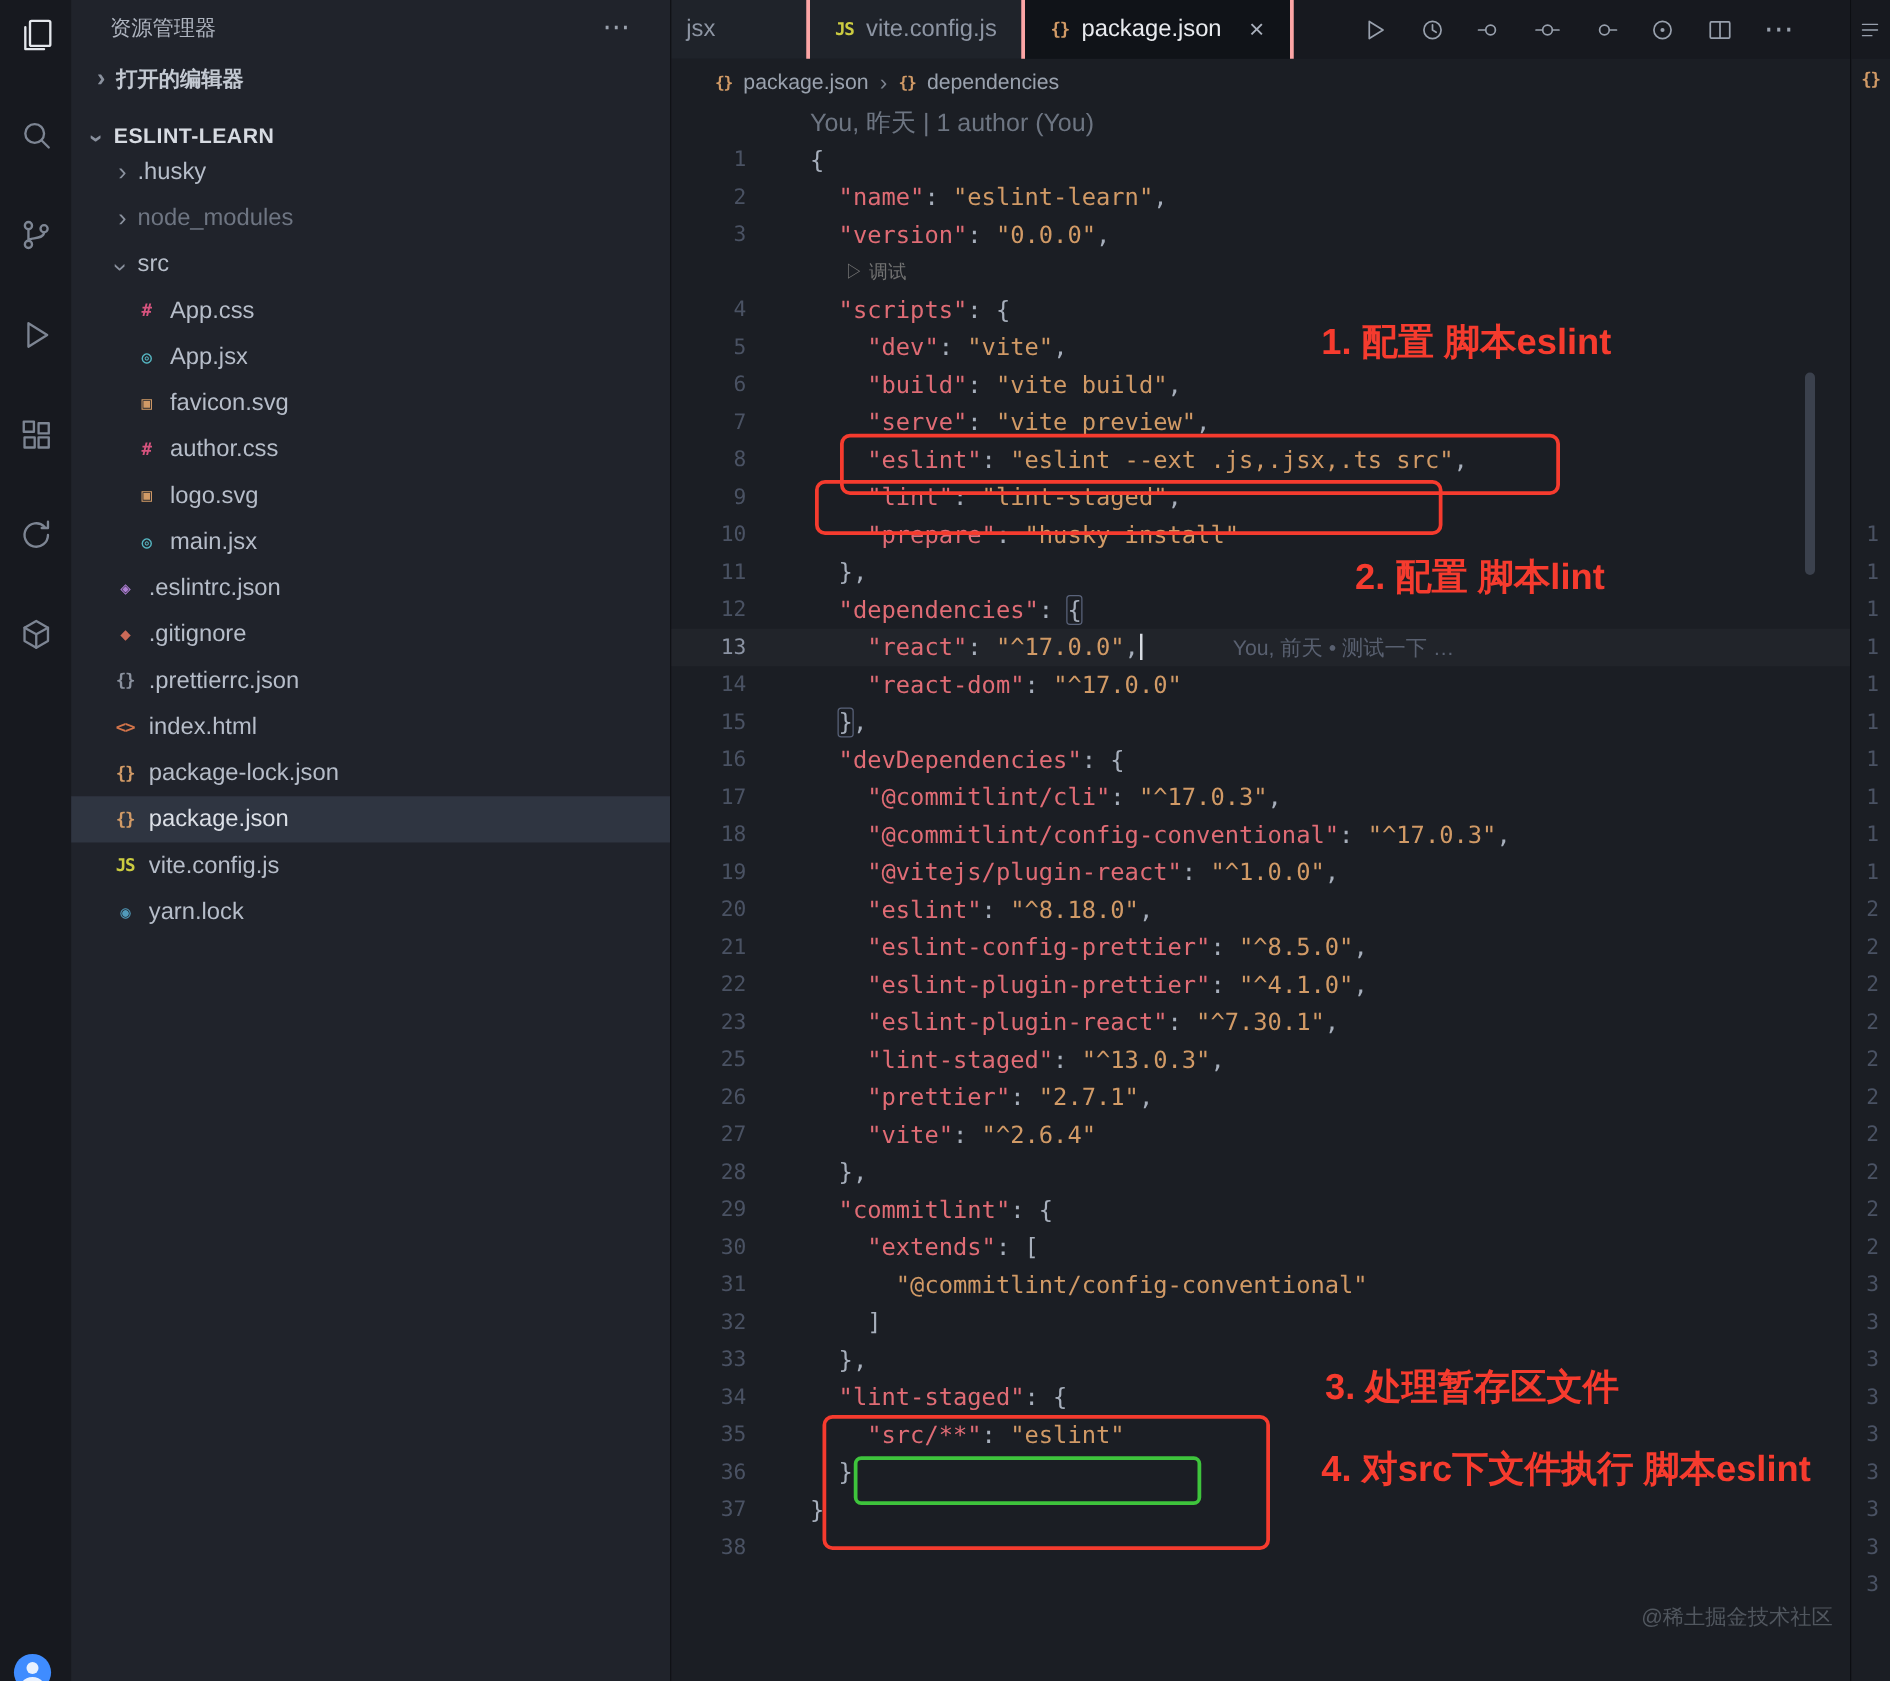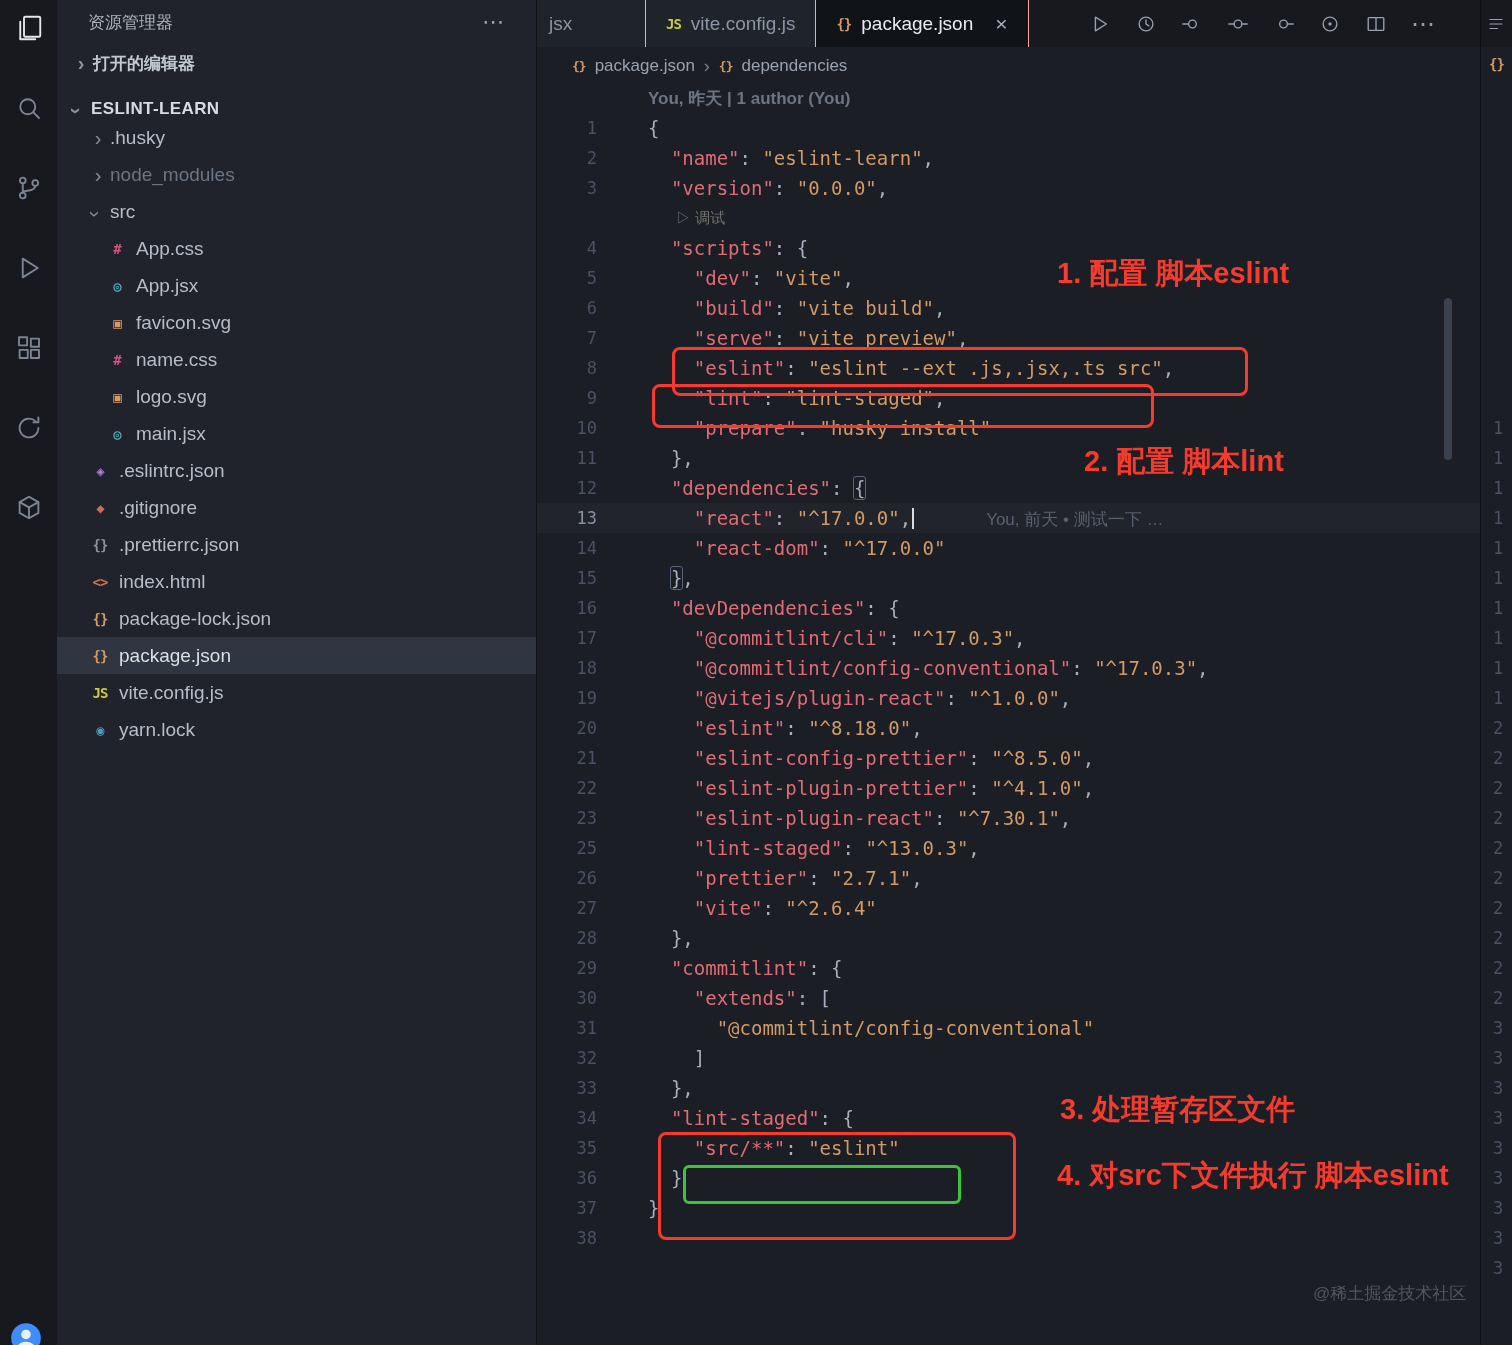--- a/index.html
+++ b/index.html
@@ -31,21 +31,21 @@
   .trow.sel{background:#2f3541;color:#dbdfe6;}
   .trow.dim .tlabel{color:#6e7582;}
   .ficon{width:24px;margin-right:7px;text-align:center;font-family:"DejaVu Sans Mono",monospace;
     font-size:14px;font-weight:bold;flex:none;letter-spacing:-1px;}
   .tlabel{overflow:hidden;text-overflow:ellipsis;}
 
   
   .editor-pane{flex:1;display:flex;flex-direction:column;background:#1b1e24;min-width:0;}
   .tab-bar{height:47px;background:#17191f;display:flex;align-items:stretch;flex:none;}
   .tab{display:flex;align-items:center;gap:10px;padding:0 20px;font-size:19px;color:#8d95a3;
-    background:#1f232a;border-right:1px solid #fca5a5;white-space:nowrap;}
+    background:#1f232a;border-right:3px solid #fca5a5;white-space:nowrap;}
   .tab.partial{width:84px;flex:none;padding:0 12px;overflow:hidden;}
   .tab.active{background:#101318;color:#e9ebef;}
   .tab-glyph{font-family:"DejaVu Sans Mono",monospace;font-size:14px;font-weight:bold;letter-spacing:-1px;}
   .g-js{color:#cbcb41;}.g-json{color:#d19a66;}
   .tab .close{margin-left:12px;font-size:21px;color:#aab1bd;}
   .tab-actions{margin-left:auto;display:flex;align-items:center;gap:24px;padding-right:77px;color:#98a0ad;}
   .ta-icon{width:22px;height:22px;flex:none;}
   .ta-icon svg{width:100%;height:100%;fill:none;stroke:currentColor;stroke-width:1.5;
     stroke-linecap:round;stroke-linejoin:round;}
   .ta-more{font-size:24px;line-height:22px;}
@@ -60,21 +60,21 @@
   .crow{display:flex;height:30px;line-height:30px;font-family:"DejaVu Sans Mono",monospace;
     font-size:19px;white-space:pre;}
   .ln{width:60px;text-align:right;color:#4a5263;font-size:17px;flex:none;}
   .ct{padding-left:51px;color:#a7afbc;}
   .tk{color:#e06c75;}
   .tv{color:#d19a66;}
   .bm{outline:1px solid #5a637a;border-radius:2px;}
   .crow.cur{background:rgba(130,140,160,0.06);}
   .crow.cur .ln{color:#8a92a2;}
   .blame-row{height:28px;line-height:28px;}
-  .blame-row .ct{color:#6d7582;font-size:17px;font-family:"Liberation Sans",sans-serif;font-weight:bold;}
+  .blame-row .ct{color:#6d7582;font-size:20px;font-family:"Liberation Sans",sans-serif;}
   .codelens-row .ct{color:#737373;font-size:15px;font-family:Liberation Sans, sans-serif;padding-left:79px;}
   .caret{display:inline-block;width:2px;height:21px;background:#d8dce2;vertical-align:-4px;margin-left:1px;}
   .inline-blame{margin-left:72px;color:#596070;font-size:17px;font-family:"Liberation Sans",sans-serif;}
 
   
   .right-strip{position:absolute;left:1480px;top:0;width:32px;height:1345px;background:#1b1e24;
     border-left:1px solid #0c0e12;z-index:5;}
   .rs-tabseg{height:47px;background:#17191f;display:flex;align-items:center;padding-left:6px;color:#98a0ad;}
   .rs-bc{position:absolute;top:56px;left:8px;font-family:"DejaVu Sans Mono",monospace;
     font-size:14px;font-weight:bold;color:#d19a66;letter-spacing:-1px;}
@@ -182,21 +182,21 @@
         <div class="trow" style="padding-left: 48px;">
           <span class="ficon" style="color:#56b6c2">◎</span>
           <span class="tlabel">App.jsx</span>
         </div>
         <div class="trow" style="padding-left: 48px;">
           <span class="ficon" style="color:#d19a66">▣</span>
           <span class="tlabel">favicon.svg</span>
         </div>
         <div class="trow" style="padding-left: 48px;">
           <span class="ficon" style="color:#d6537e">#</span>
-          <span class="tlabel">name.css</span>
+          <span class="tlabel">author.css</span>
         </div>
         <div class="trow" style="padding-left: 48px;">
           <span class="ficon" style="color:#d19a66">▣</span>
           <span class="tlabel">logo.svg</span>
         </div>
         <div class="trow" style="padding-left: 48px;">
           <span class="ficon" style="color:#56b6c2">◎</span>
           <span class="tlabel">main.jsx</span>
         </div>
         <div class="trow" style="padding-left: 31px;">

